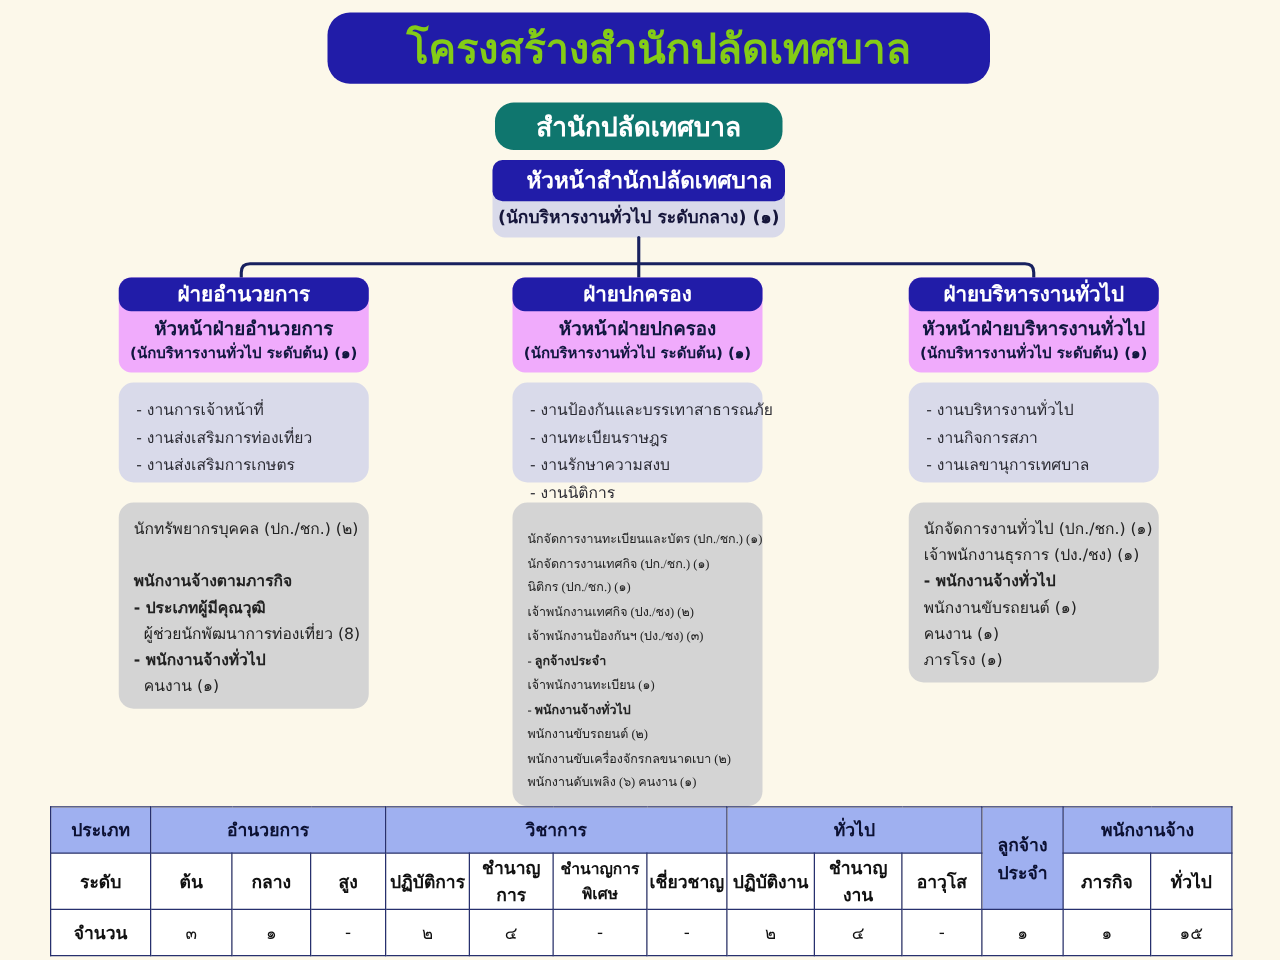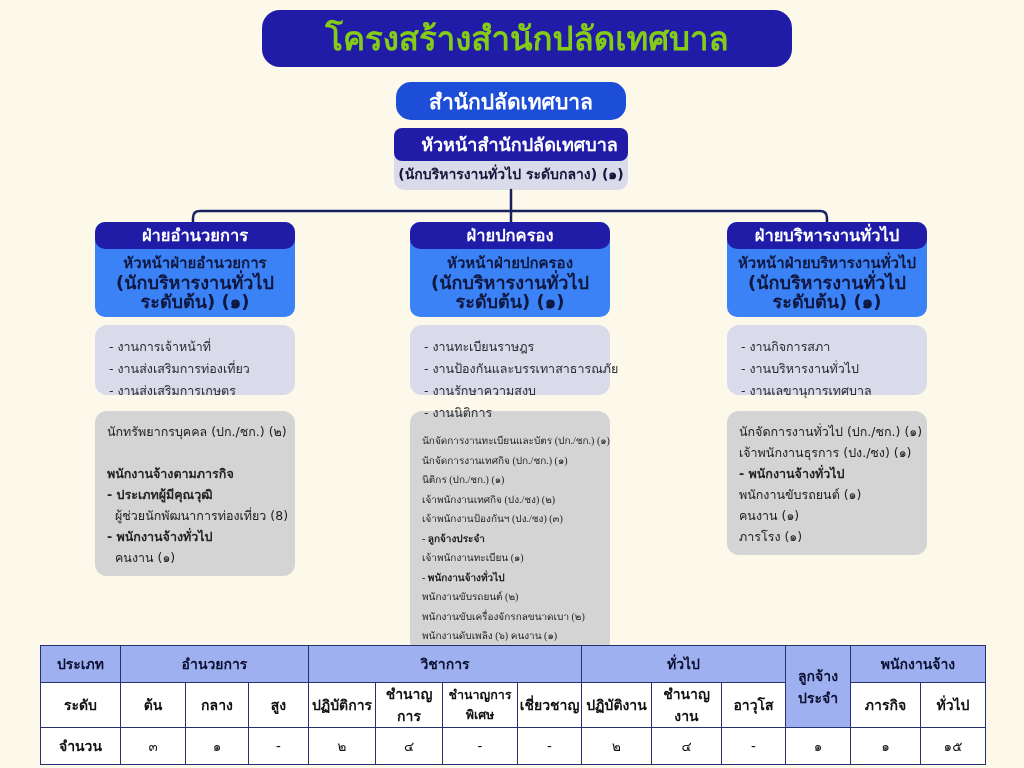--- a/index.html
+++ b/index.html
@@ -4,40 +4,40 @@
 <style>
   * { margin:0; padding:0; box-sizing:border-box; }
   body { font-family:"DejaVu Sans","Liberation Sans",sans-serif; }
   .frame { position:relative; width:1024px; height:768px; background:#fcf8ea; overflow:hidden; }
 
   .title-banner { position:absolute; left:262px; top:10px; width:530px; height:57px;
     background:#211ca8; border-radius:18px; color:#84cc16; font-size:33px; font-weight:bold;
     display:flex; align-items:center; justify-content:center; }
 
   .office-box { position:absolute; left:396px; top:82px; width:230px; height:38px;
-    background:#1d4ed8; border-radius:15px; color:#ffffff; font-size:21px; font-weight:bold;
+    background:#0f766e; border-radius:15px; color:#ffffff; font-size:21px; font-weight:bold;
     display:flex; align-items:center; justify-content:center; }
 
   .head-group { position:absolute; left:394px; top:128px; width:234px;
     background:#d9daea; border-radius:10px; text-align:center; padding-bottom:3px; }
   .head-group .blue-bar { background:#211ca8; border-radius:8px; height:33px; line-height:33px;
     color:#ffffff; font-weight:bold; font-size:18px;padding-left:17px; }
   .head-group .sub-line { font-size:14px; font-weight:bold; color:#15153a; line-height:26px; }
 
   .connector { position:absolute; left:0; top:0; width:1024px; height:768px; pointer-events:none; }
 
   .branch { position:absolute; top:222px; width:200px; }
   .b0 { left:95px; } .b1 { left:410px; } .b2 { left:727px; }
-  .branch-head { background:#3b82f6; border-radius:10px; text-align:center; padding-bottom:6px; }
+  .branch-head { background:#f0abfc; border-radius:10px; text-align:center; padding-bottom:6px; }
   .branch-head .bar { background:#211ca8; border-radius:10px; height:27px; line-height:27px;
     color:#ffffff; font-weight:bold; font-size:16.5px; }
   .branch-head .name { font-weight:bold; font-size:15px; color:#10173f; margin-top:4px; line-height:20px;text-align:center; }
-  .branch-head .lvl { font-weight:bold; font-size:18px; color:#10173f; line-height:19px; }
-
-  .tasks { margin-top:8px; background:#d9daea; border-radius:12px; height:70px;
+  .branch-head .lvl { font-weight:bold; font-size:12px; color:#10173f; line-height:19px; }
+
+  .tasks { margin-top:8px; background:#d9daea; border-radius:12px; height:80px;
     padding:11px 4px 0 14px; font-size:12.5px; color:#2b2b33; }
   .tasks div { line-height:22px; white-space:nowrap; }
 
   .staff { margin-top:16px; background:#d4d4d4; border-radius:12px;
     padding:10px 4px 8px 12px; font-size:12.5px; color:#222222; }
   .staff div { line-height:21px; white-space:nowrap; }
   .staff .b { font-weight:bold; }
   .staff .ind { padding-left:8px; }
   .staff .gap { height:21px; }
   .b1 .staff { font-size:10px; padding-top:20px;font-family:Liberation Serif, serif; }
@@ -90,22 +90,22 @@
     </div>
   </div>
 
   <div class="branch b1">
     <div class="branch-head">
       <div class="bar">ฝ่ายปกครอง</div>
       <div class="name">หัวหน้าฝ่ายปกครอง</div>
       <div class="lvl">(นักบริหารงานทั่วไป ระดับต้น) (๑)</div>
     </div>
     <div class="tasks">
+      <div>- งานป้องกันและบรรเทาสาธารณภัย</div>
       <div>- งานทะเบียนราษฎร</div>
-      <div>- งานป้องกันและบรรเทาสาธารณภัย</div>
       <div>- งานรักษาความสงบ</div>
       <div>- งานนิติการ</div>
     </div>
     <div class="staff">
       <div>นักจัดการงานทะเบียนและบัตร (ปก./ชก.) (๑)</div>
       <div>นักจัดการงานเทศกิจ (ปก./ชก.) (๑)</div>
       <div>นิติกร (ปก./ชก.) (๑)</div>
       <div>เจ้าพนักงานเทศกิจ (ปง./ชง) (๒)</div>
       <div>เจ้าพนักงานป้องกันฯ (ปง./ชง) (๓)</div>
       <div class="b">- ลูกจ้างประจำ</div>
@@ -117,22 +117,22 @@
     </div>
   </div>
 
   <div class="branch b2">
     <div class="branch-head">
       <div class="bar">ฝ่ายบริหารงานทั่วไป</div>
       <div class="name">หัวหน้าฝ่ายบริหารงานทั่วไป</div>
       <div class="lvl">(นักบริหารงานทั่วไป ระดับต้น) (๑)</div>
     </div>
     <div class="tasks">
+      <div>- งานบริหารงานทั่วไป</div>
       <div>- งานกิจการสภา</div>
-      <div>- งานบริหารงานทั่วไป</div>
       <div>- งานเลขานุการเทศบาล</div>
     </div>
     <div class="staff">
       <div>นักจัดการงานทั่วไป (ปก./ชก.) (๑)</div>
       <div>เจ้าพนักงานธุรการ (ปง./ชง) (๑)</div>
       <div class="b">- พนักงานจ้างทั่วไป</div>
       <div>พนักงานขับรถยนต์ (๑)</div>
       <div>คนงาน (๑)</div>
       <div>ภารโรง (๑)</div>
     </div>

